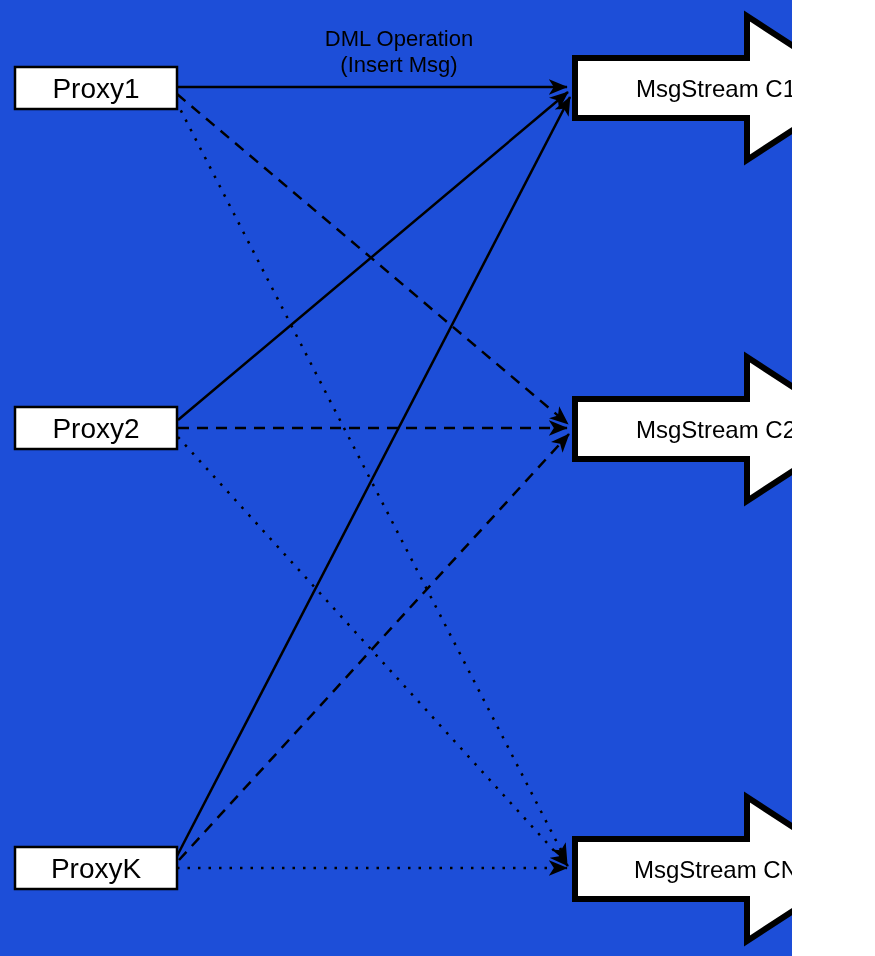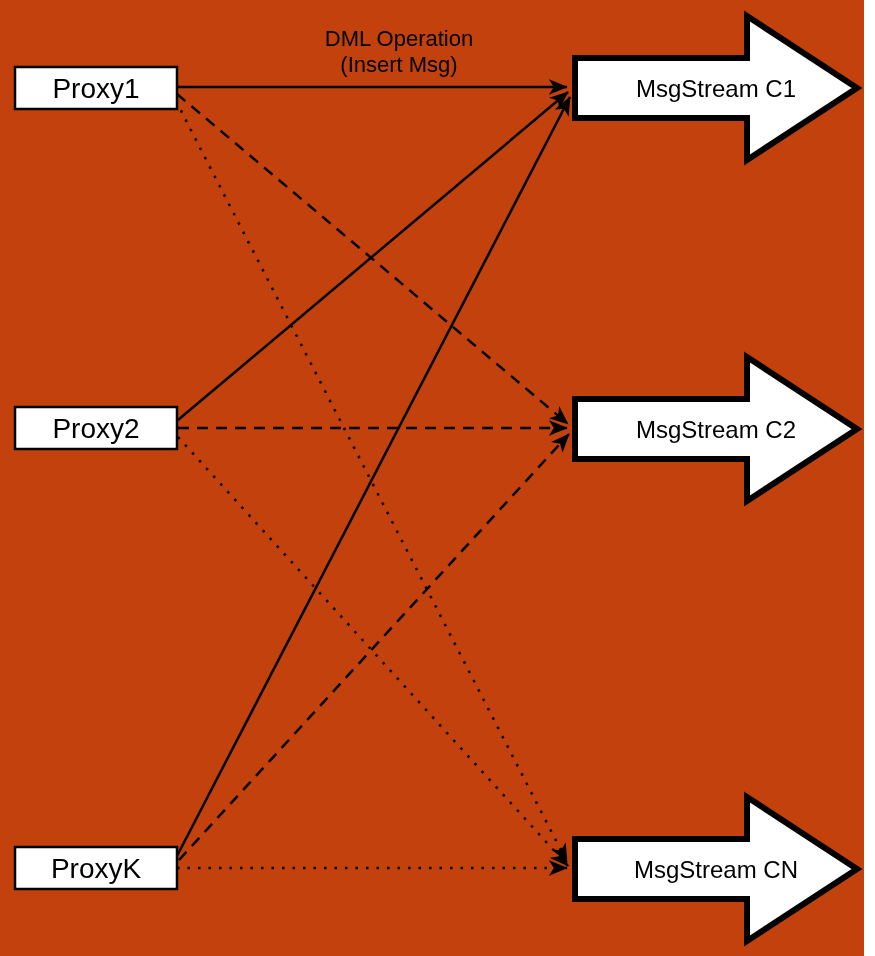--- a/index.html
+++ b/index.html
@@ -2,23 +2,23 @@
 <html><head>
 <meta charset="utf-8">
 <style>
   html, body {
     margin: 0;
     padding: 0;
     background: #ffffff;
   }
   .canvas {
     position: relative;
-    width: 864px;
+    width: 792px;
     height: 956px;
-    background: #c2410c;
+    background: #1d4ed8;
     overflow: hidden;
     font-family: "Liberation Sans", sans-serif;
   }
   svg { display: block; }
 
   .edge {
     stroke: #000000;
     stroke-width: 2.5;
     fill: none;
   }

